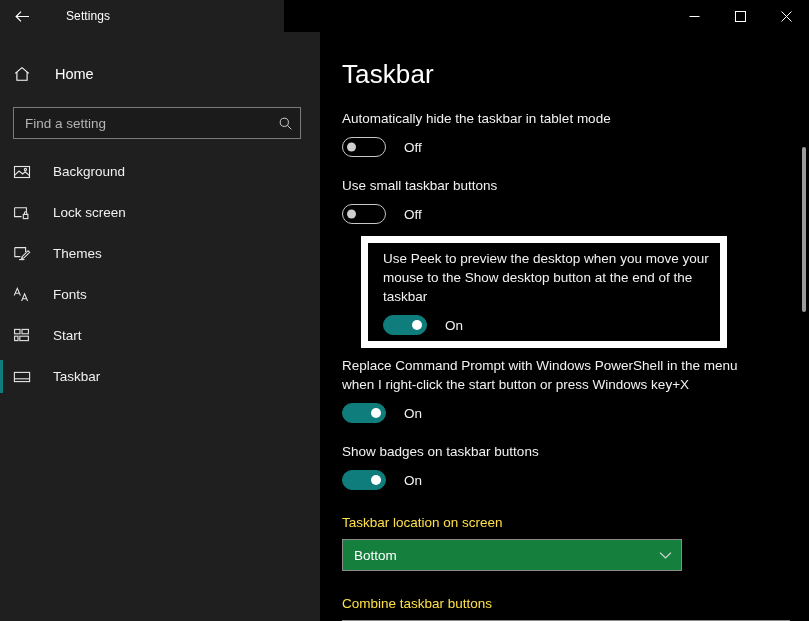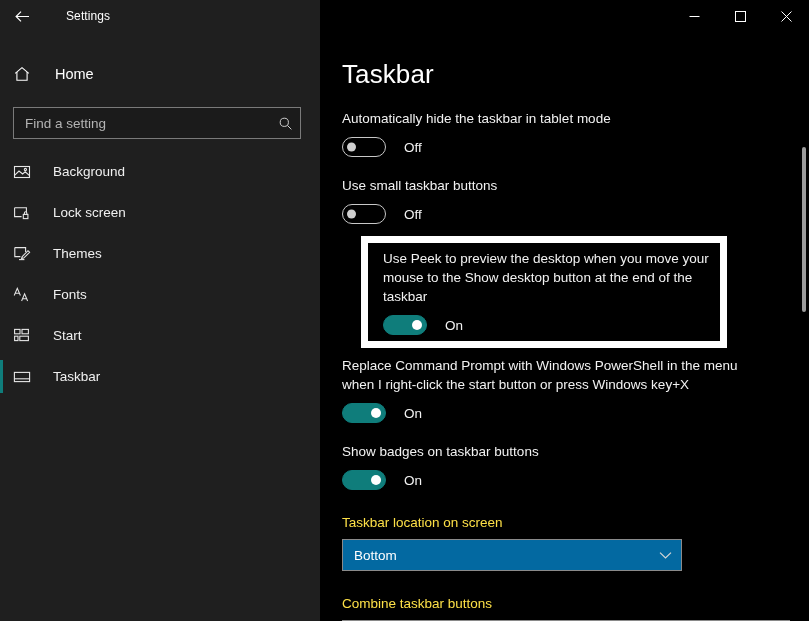--- a/index.html
+++ b/index.html
@@ -20,21 +20,21 @@
   
   .titlebar {
     position: relative;
     height: 32px;
     flex: 0 0 32px;
     display: flex;
     align-items: center;
     background: transparent;
   }
   .titlebar-left {
-    width: 320px;
+    width: 284px;
     height: 32px;
     background: #1f1f1f;
     display: flex;
     align-items: center;
   }
   .back-btn {
     width: 44px; height: 32px;
     display: flex; align-items: center; justify-content: center;
     color: #ffffff;
   }
@@ -226,21 +226,21 @@
   
   .group-label {
     font-size: 13.5px;
     color: #fde047;
     margin: 0 0 0 22px;
   }
   .dropdown {
     margin-left: 22px;
     height: 32px;
     border: 1px solid #8a8a8a;
-    background: #0369a1;
+    background: #15803d;
     display: flex;
     align-items: center;
     justify-content: space-between;
     padding: 0 9px 0 11px;
   }
   .dropdown .val {
     font-size: 13.5px;
     color: #ffffff;
   }
   .dropdown .chev { color: #d6d6d6; display: flex; align-items: center; }

